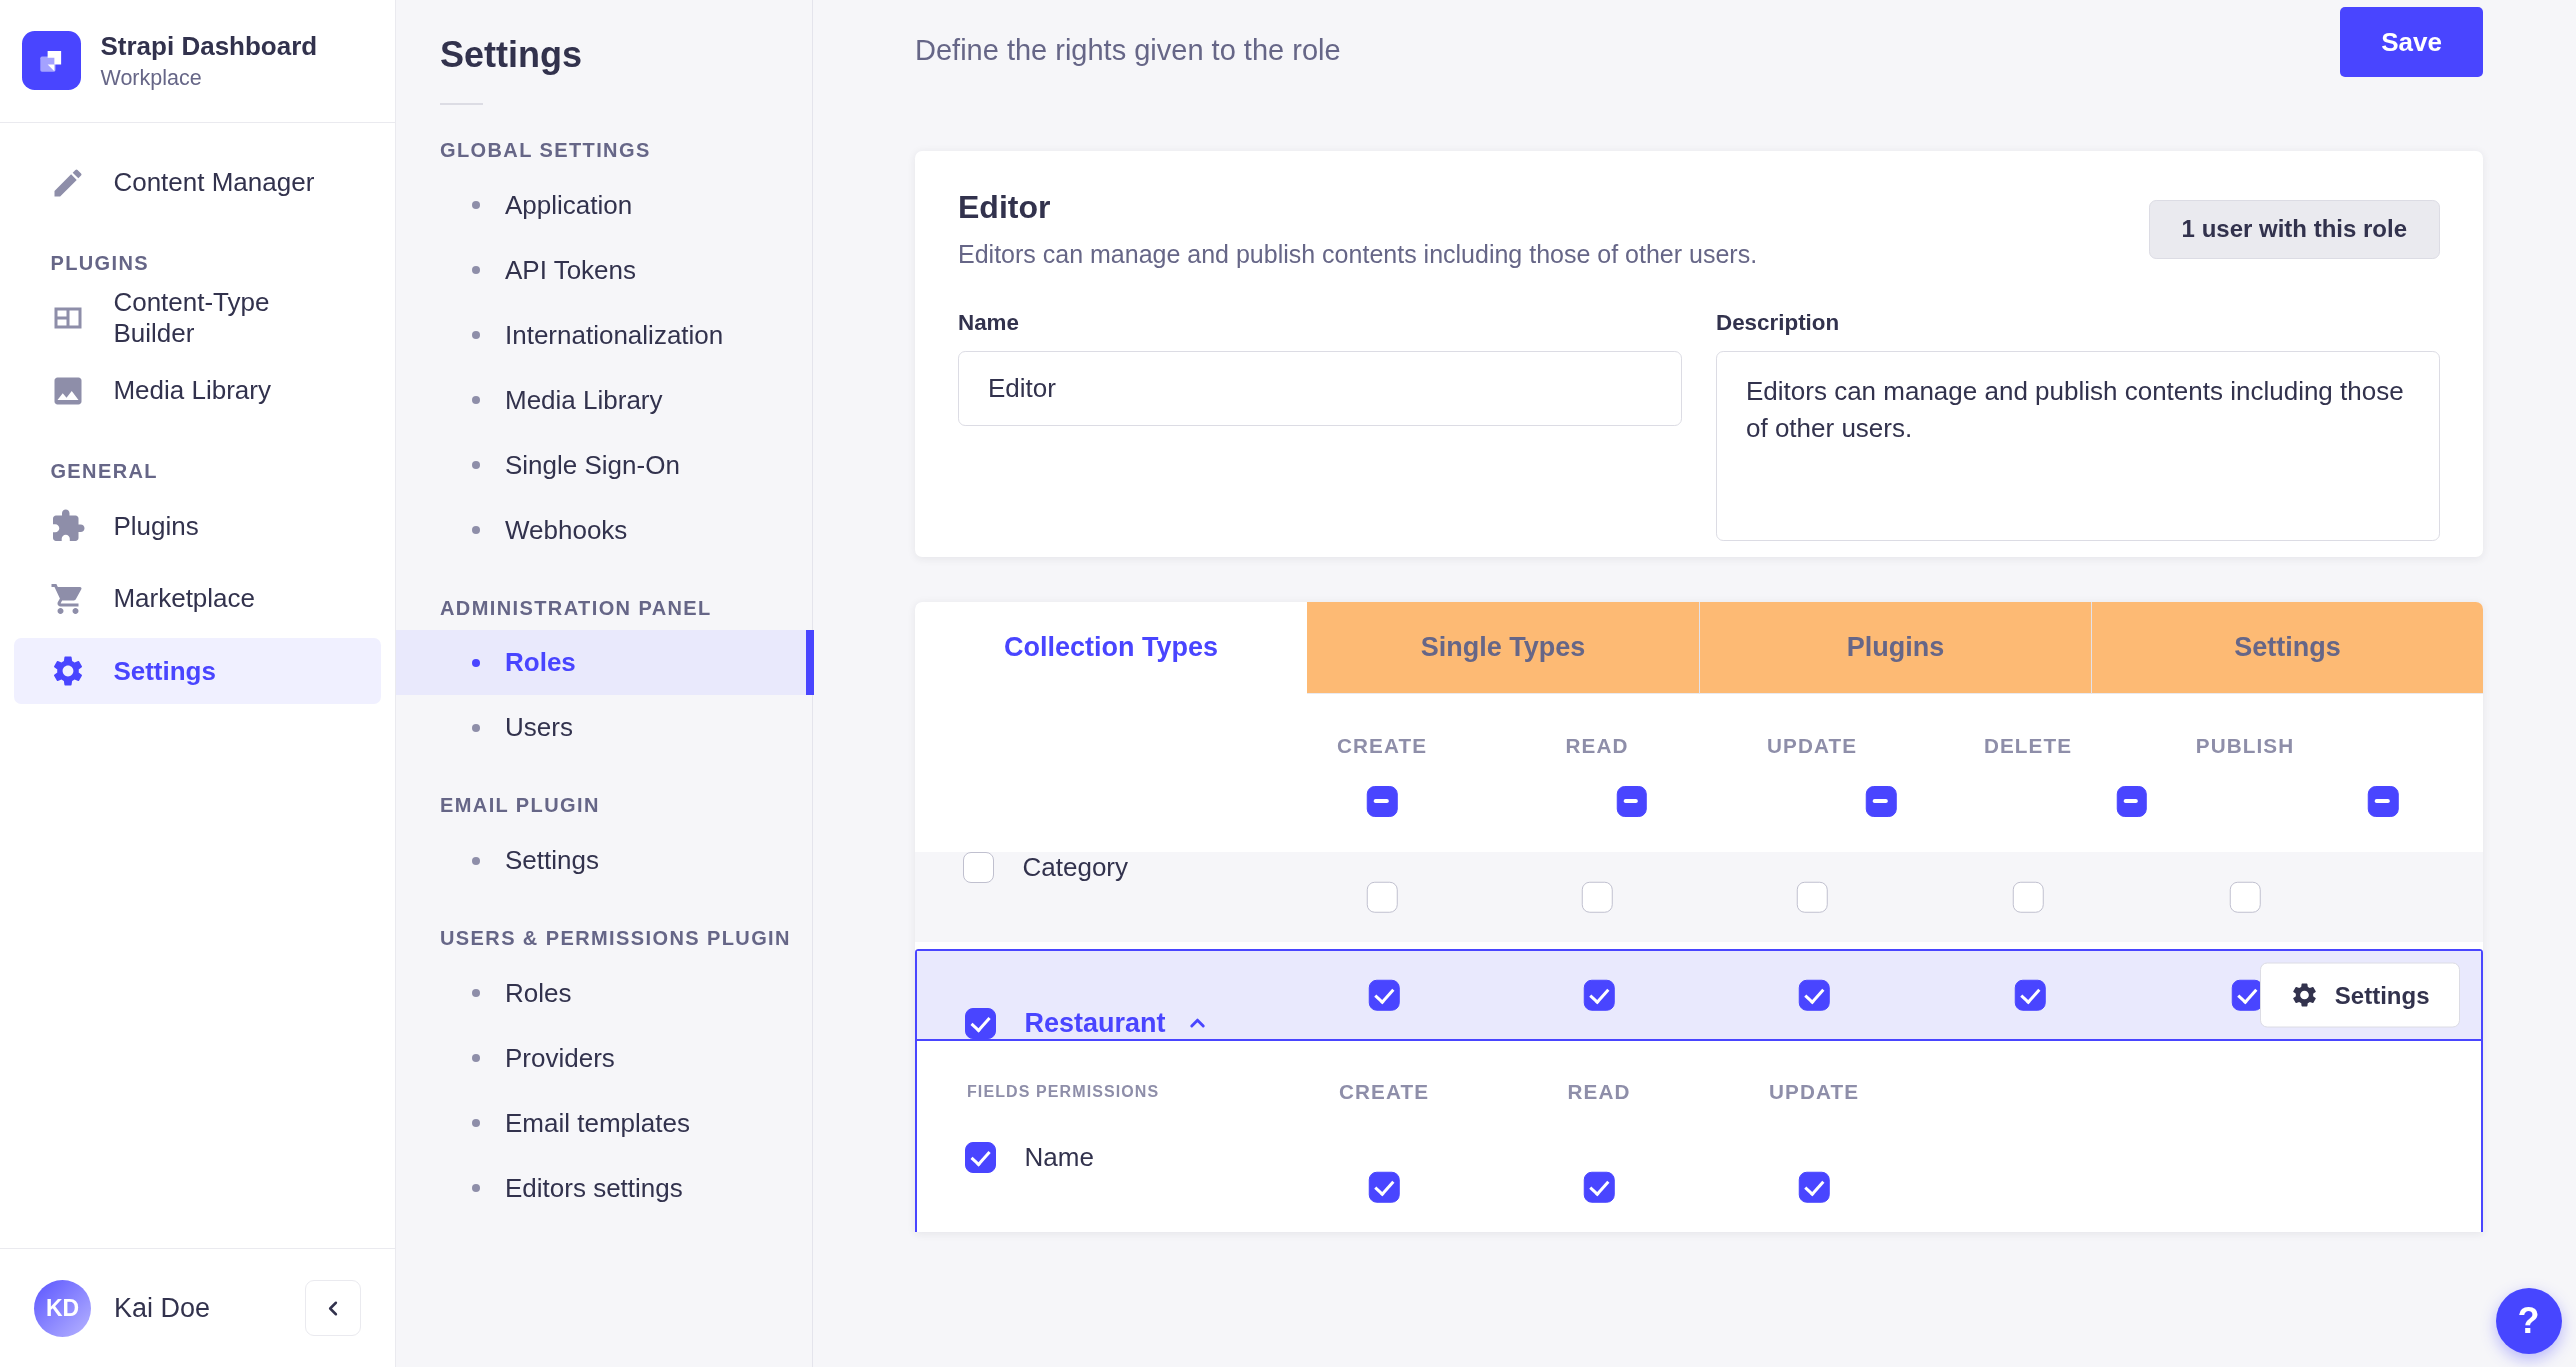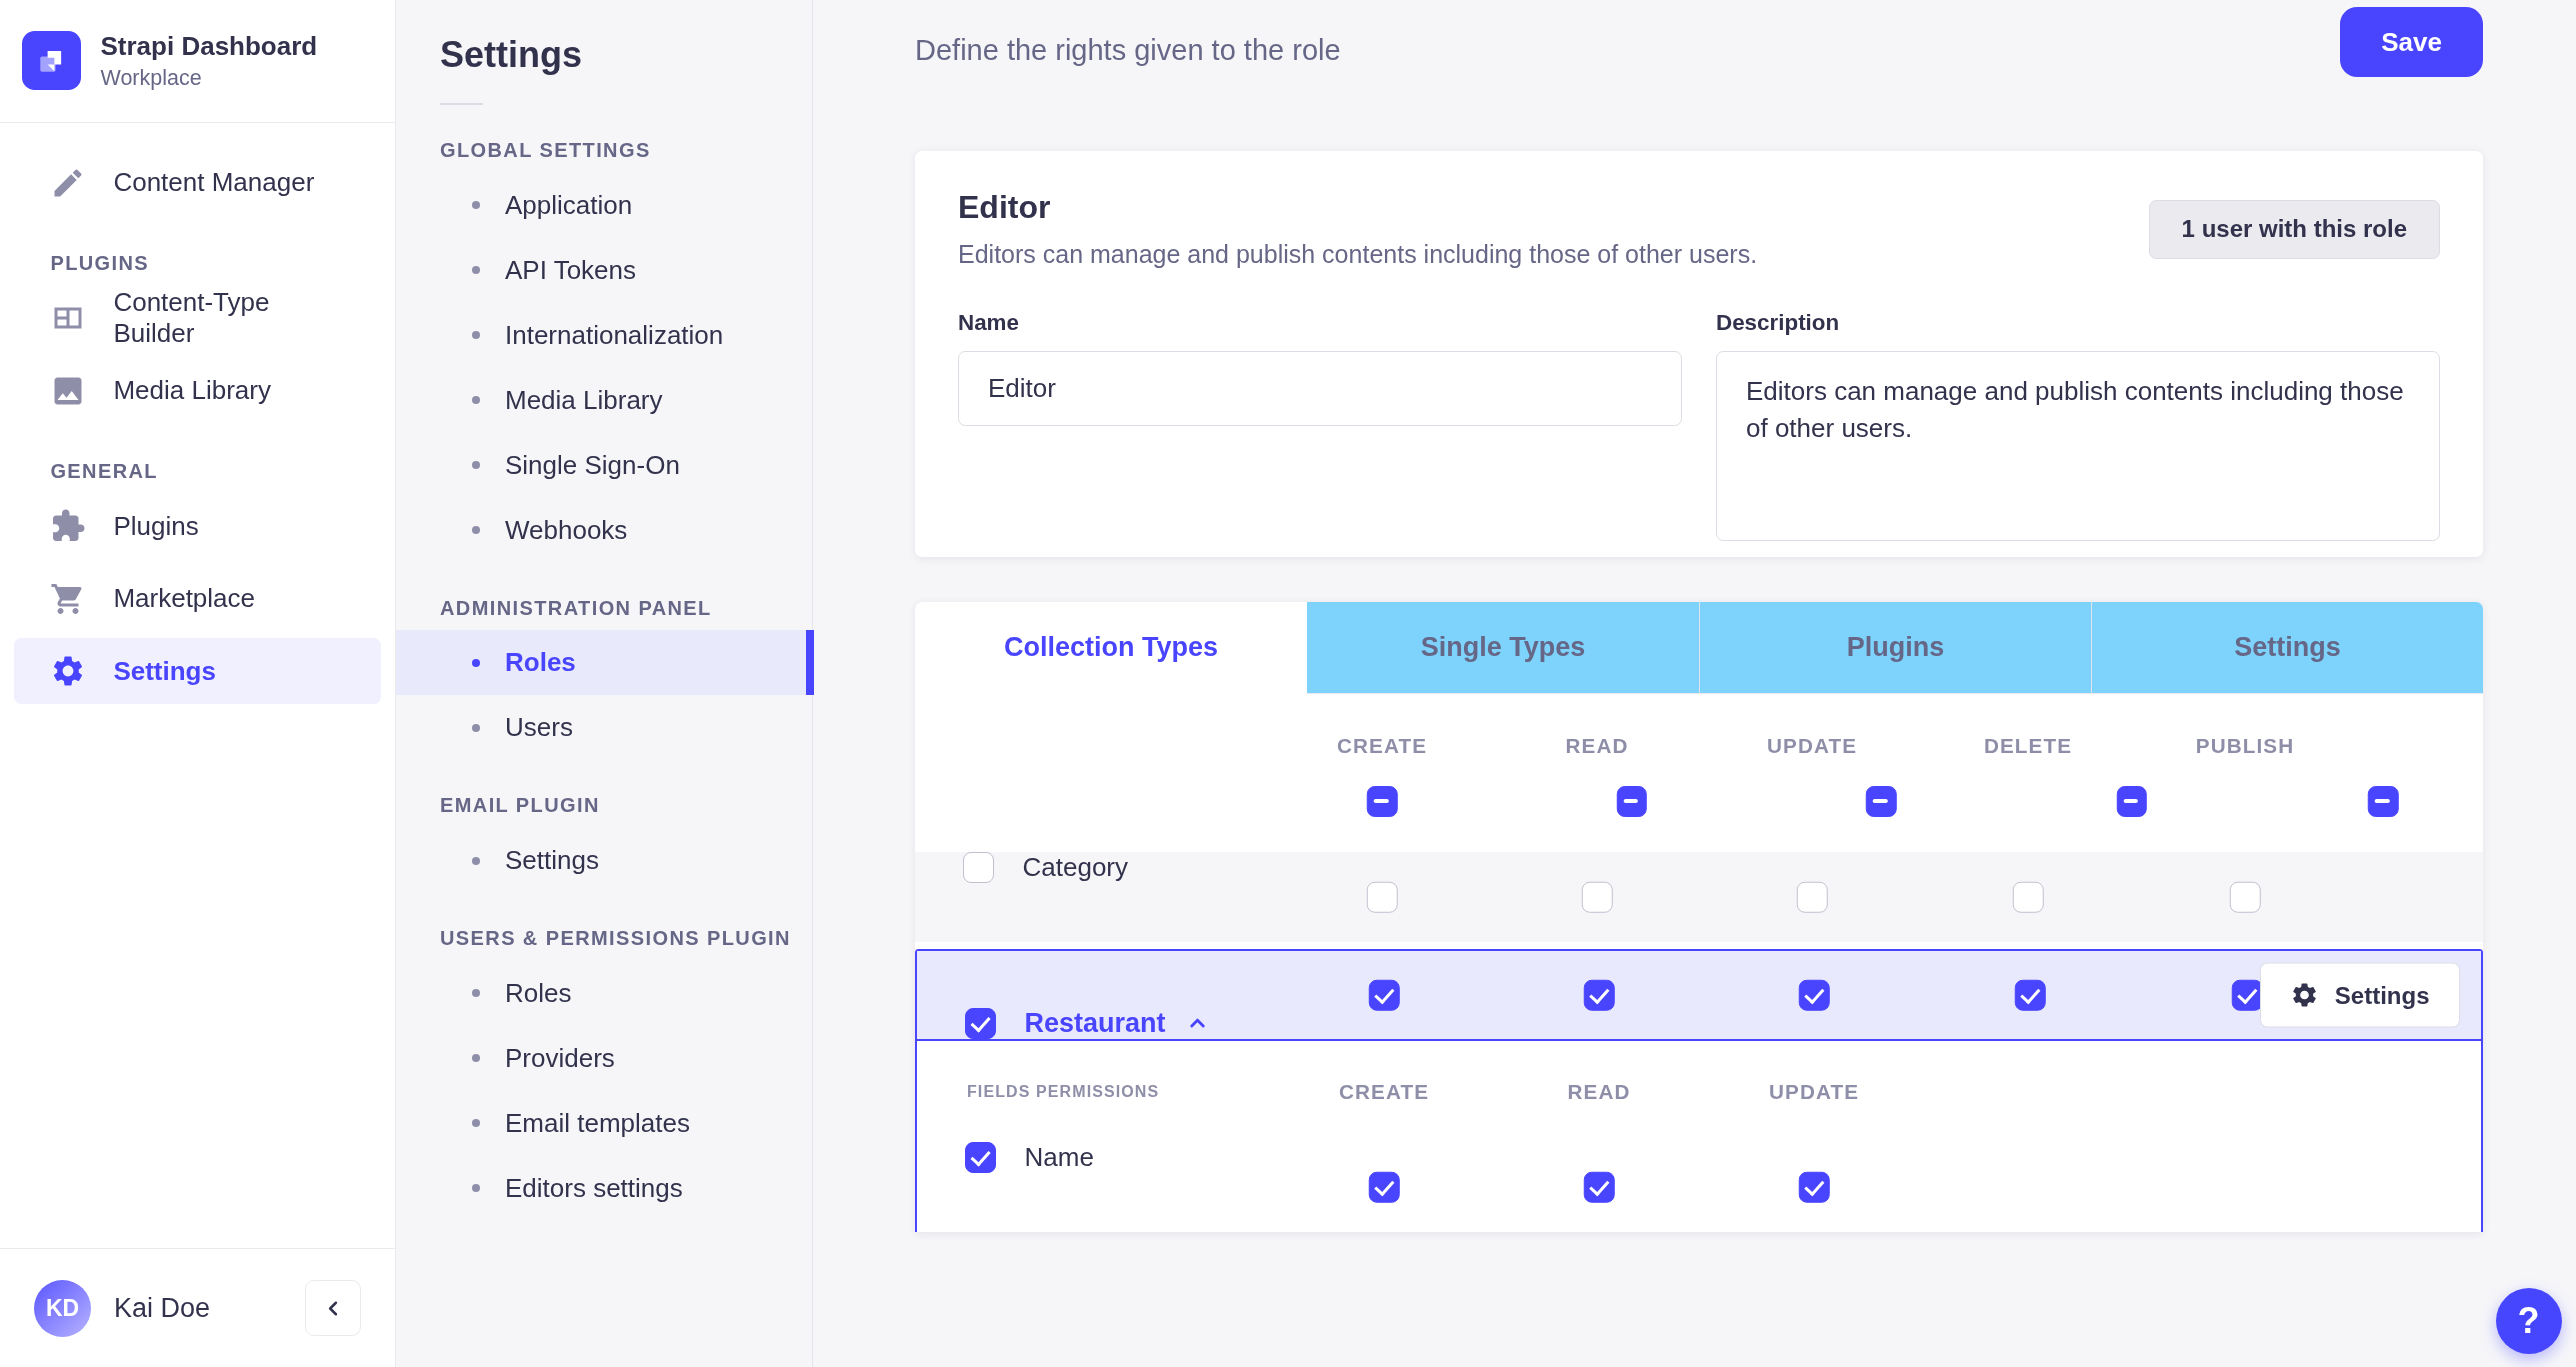--- a/index.html
+++ b/index.html
@@ -80,21 +80,21 @@
 
   
   .main { position:absolute; left:813px; top:0; right:0; bottom:0; background:#f6f6f9; overflow:hidden; }
   .content { width:1568px; margin-left:102px; }
   .page-header { position:relative; padding-top:16px; }
   .page-title { font-size:57px; font-weight:700; color:#21222c; letter-spacing:-0.4px; }
   .page-sub { font-size:29px; color:#666687; margin-top:18px; }
   .save-btn {
     position:absolute; right:0; top:7.2px; height:70px; padding:0 41px;
     background:#4945ff; color:#fff; font-size:26px; font-weight:700;
-    border:none; border-radius:17px; font-family:inherit; cursor:pointer;
+    border:none; border-radius:5px; font-family:inherit; cursor:pointer;
   }
 
   
   .role-card {
     margin-top:84px; background:#fff; border-radius:7.2px;
     box-shadow:0 1.8px 9px rgba(33,33,52,.08); padding:38px 43px; height:406px;
   }
   .role-top { display:flex; justify-content:space-between; align-items:center; }
   .role-name { font-size:32px; font-weight:700; color:#32324d; }
   .role-desc { font-size:25px; color:#666687; margin-top:14.4px; }
@@ -114,21 +114,21 @@
     width:100%; height:190px; border:1.8px solid #dcdce4; border-radius:7.2px;
     padding:21.5px 29px; font-size:26px; color:#32324d; line-height:1.42;
     resize:none; font-family:inherit; background:#fff;
   }
 
   
   .perm-wrap { margin-top:45px; border-radius:7.2px 7.2px 0 0; box-shadow:0 1.8px 9px rgba(33,33,52,.08); }
   .tabs { display:grid; grid-template-columns:repeat(4,1fr); height:92px; border-radius:7.2px 7.2px 0 0; overflow:hidden; }
   .tab {
     display:flex; align-items:center; justify-content:center;
-    font-size:27px; font-weight:600; color:#666687; background:#7dd3fc;
+    font-size:27px; font-weight:600; color:#666687; background:#fdba74;
     border-bottom:1.8px solid #eaeaef; cursor:pointer;
   }
   .tab:nth-child(3), .tab:nth-child(4) { border-left:1.8px solid #e2e2ea; }
   .tab.active { background:#fff; border-bottom:1.8px solid transparent; color:#4945ff; font-weight:700; border-radius:7.2px 0 0 0; }
   .panel { background:#fff; }
 
   .cx1{left:467px} .cx2{left:682px} .cx3{left:897px} .cx4{left:1113px} .cx5{left:1330px}
 
   .perm-header { position:relative; height:158px; background:#fff; }
   .col-label {

